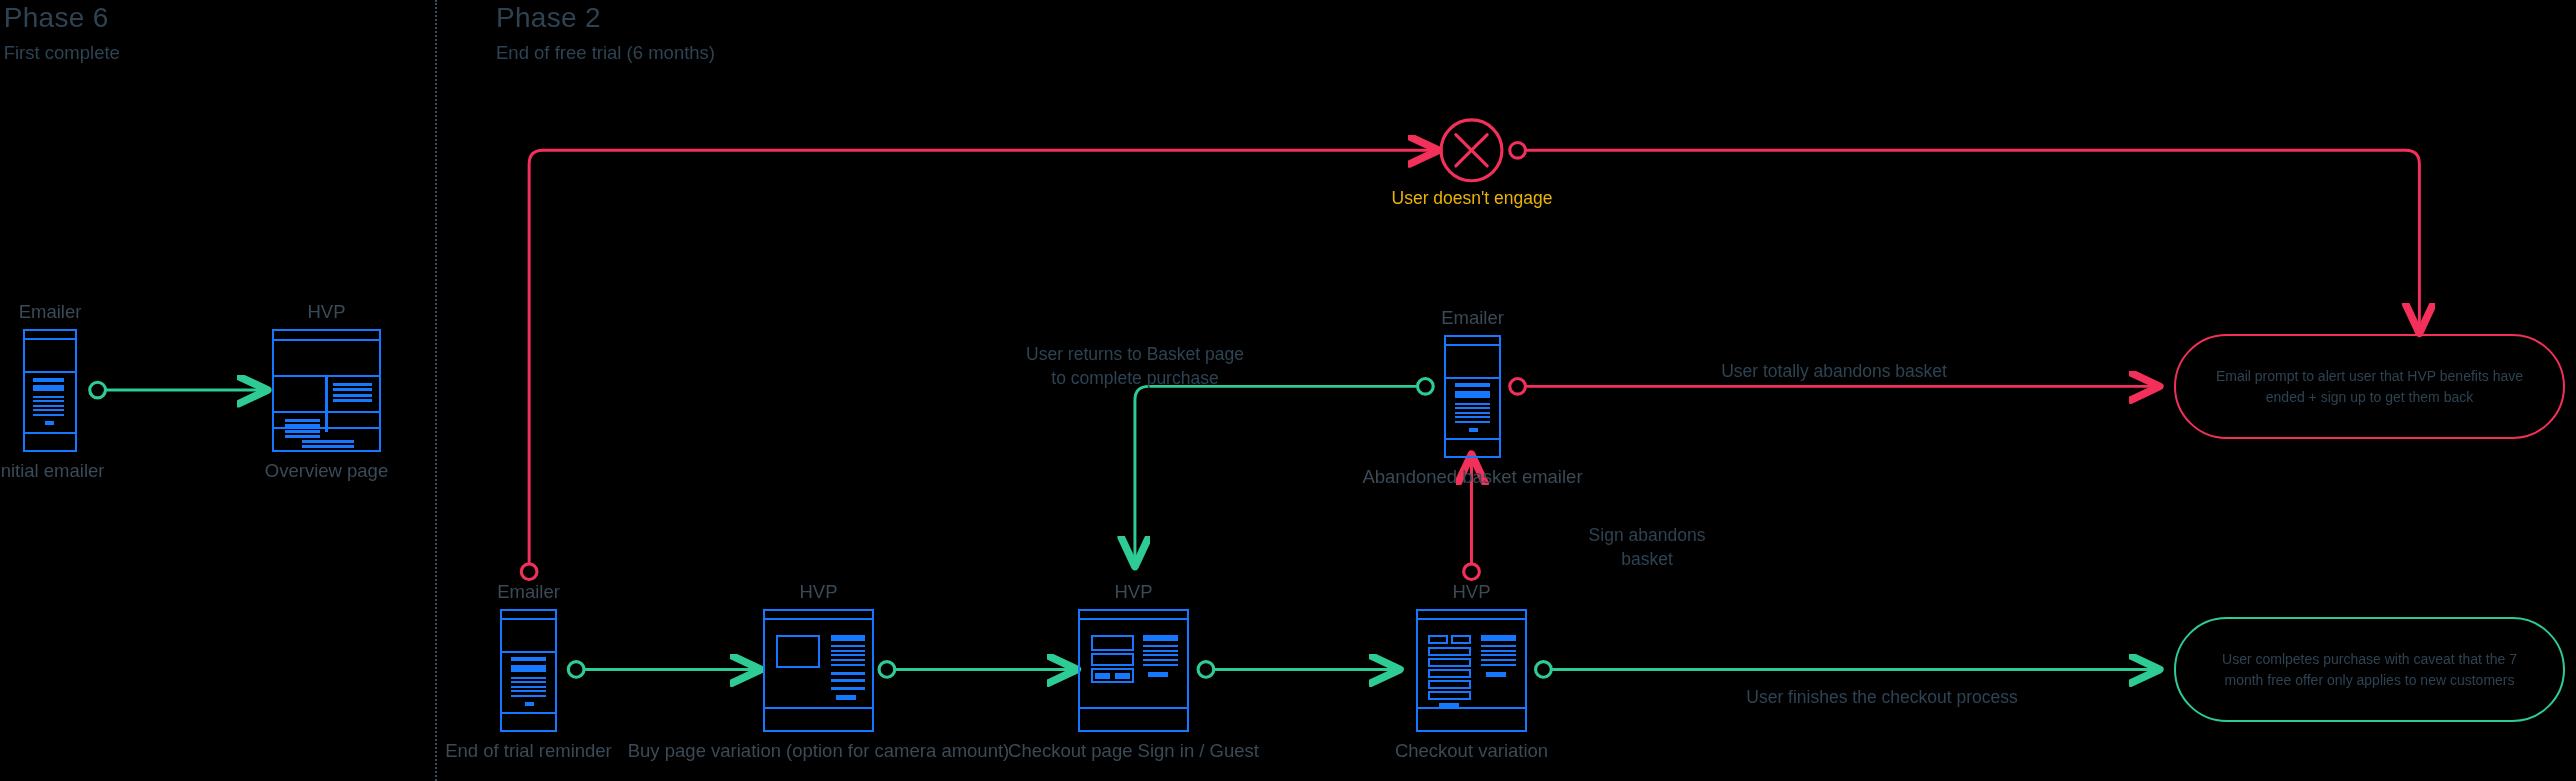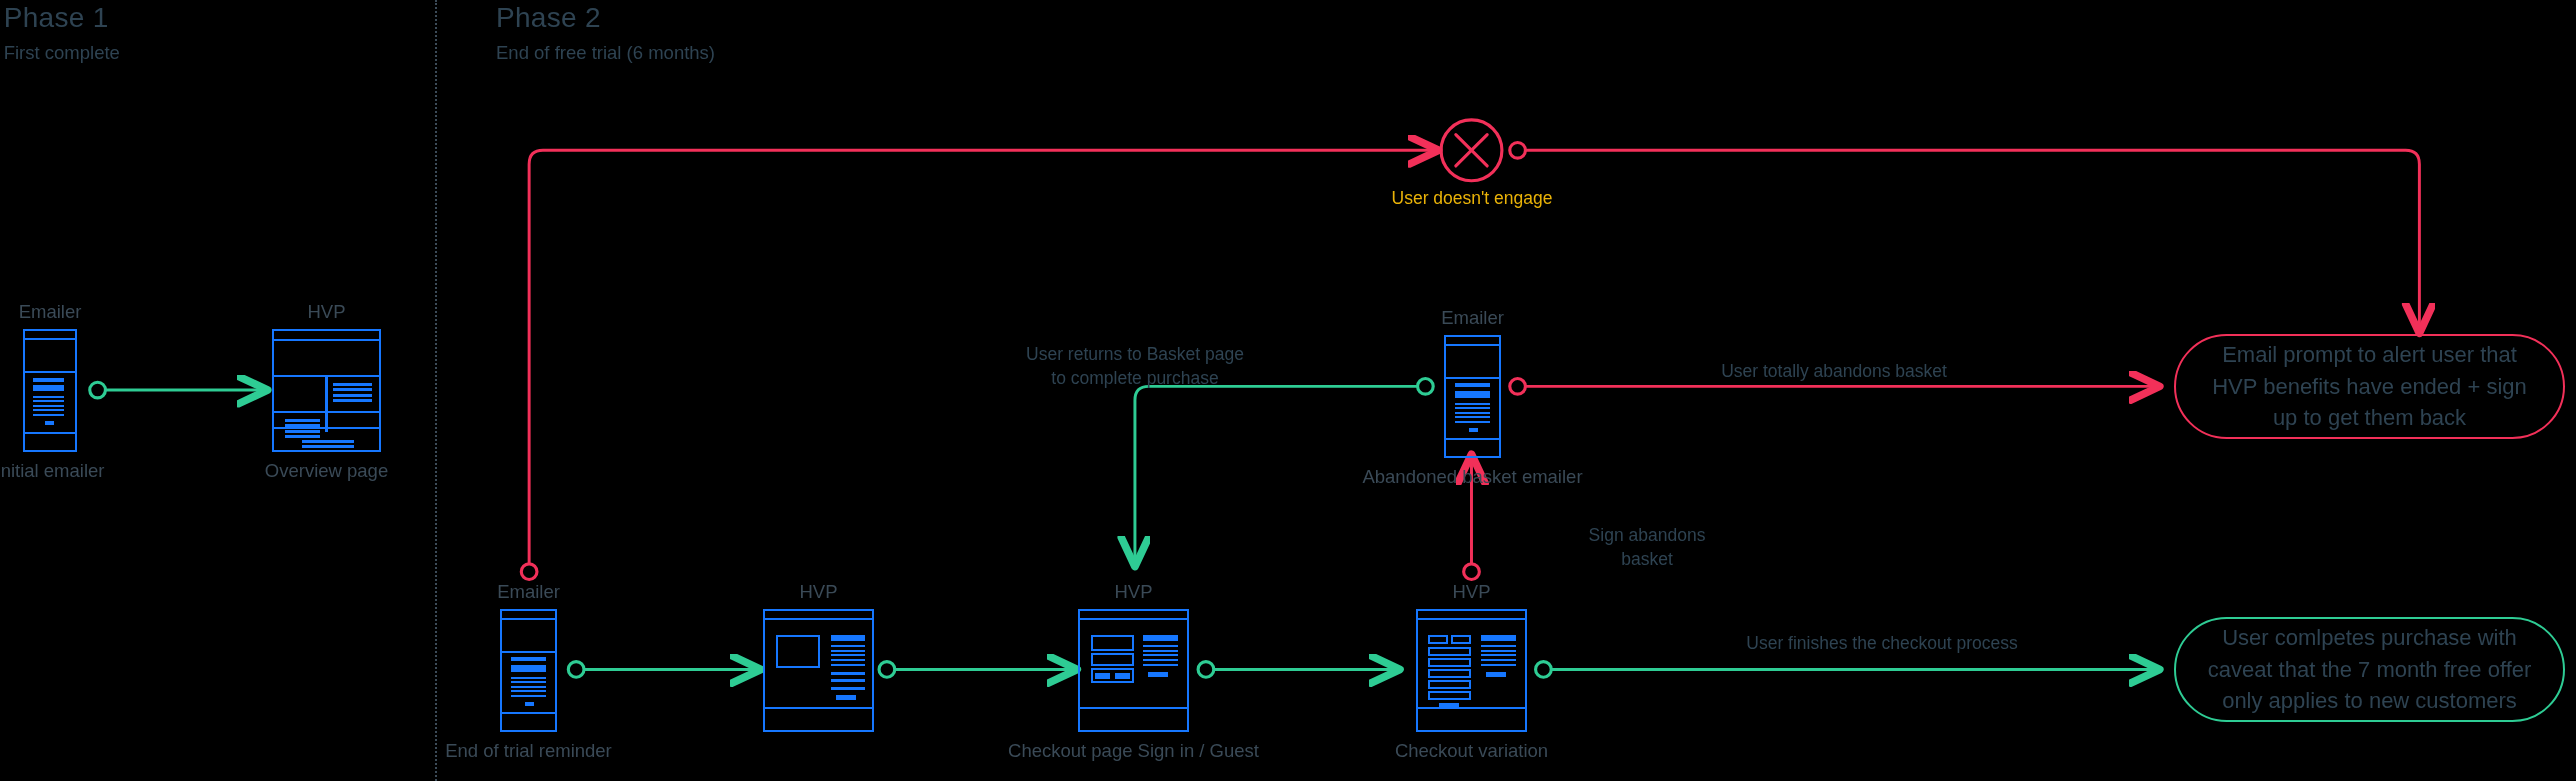--- a/index.html
+++ b/index.html
@@ -25,36 +25,36 @@
   .blk{position:absolute;background:#1677ff;}
   .box{position:absolute;border:2.8px solid #1677ff;box-sizing:border-box;}
 
   
   svg.overlay{position:absolute;left:0;top:0;width:2576px;height:781px;overflow:visible;}
 
   .edge-label{position:absolute;font-size:17.5px;color:#2e4352;text-align:center;
     line-height:1.35;white-space:pre-line;}
 
   .pill{position:absolute;box-sizing:border-box;display:flex;align-items:center;
-    justify-content:flex-end;text-align:center;font-size:22px;color:#2e4352;line-height:1.45;
+    justify-content:flex-end;text-align:center;font-size:14px;color:#2e4352;line-height:1.45;
     border-radius:922px;padding:4px 31px;}
   .pill.red{border:2.8px solid #f23059;}
   .pill.green{border:2.8px solid #2ecc94;}
 
   .xnode{position:absolute;}
   .xnode .cap{position:absolute;left:50%;transform:translateX(-50%);top:100%;
     margin-top:6.5px;font-size:17.5px;color:#eab308;white-space:nowrap;}
 </style>
 </head>
 <body>
 
 <div id="stage">
 
   <div class="phase-head" style="left:3.7px;top:1.8px;">
-    <div class="phase-title">Phase 1</div>
+    <div class="phase-title">Phase 6</div>
     <div class="phase-sub">First complete</div>
   </div>
   <div class="phase-head" style="left:496px;top:1.8px;">
     <div class="phase-title">Phase 2</div>
     <div class="phase-sub">End of free trial (6 months)</div>
   </div>
 
   <div class="divider" style="left:435px;"></div>
 
   <svg class="overlay" viewBox="0 0 2792 847" width="2576" height="781">
@@ -214,20 +214,22 @@
       <div class="blk" style="left:66px;top:34px;width:34px;height:1.8px;"></div>
       <div class="blk" style="left:66px;top:39px;width:34px;height:1.8px;"></div>
       <div class="blk" style="left:66px;top:43px;width:34px;height:1.8px;"></div>
       <div class="blk" style="left:66px;top:48px;width:34px;height:1.8px;"></div>
       <div class="blk" style="left:66px;top:53px;width:34px;height:1.8px;"></div>
       <div class="blk" style="left:66px;top:61px;width:34px;height:2.8px;"></div>
       <div class="blk" style="left:66px;top:68px;width:34px;height:2.8px;"></div>
       <div class="blk" style="left:66px;top:76px;width:34px;height:2.8px;"></div>
       <div class="blk" style="left:71px;top:84px;width:20px;height:4.6px;"></div>
     </div>
+    <div class="cap bot">Buy page variation
+(option for camera amount)</div>
   </div>
 
   <div class="device" style="left:1078px;top:609px;width:111px;height:123px;">
     <div class="cap top">HVP</div>
     <div class="frame" style="width:111px;height:123px;">
       <div class="bar" style="top:7.4px;"></div>
         <div class="bar" style="bottom:21px;"></div>
       <div class="box" style="left:11px;top:24px;width:43px;height:15.7px;"></div>
       <div class="box" style="left:11px;top:42px;width:43px;height:13px;"></div>
       <div class="box" style="left:11px;top:57px;width:43px;height:14.8px;"></div>
@@ -271,21 +273,21 @@
   </div>
 
   <div class="edge-label" style="left:1135px;top:343px;width:268px;transform:translateX(-50%);">User returns to Basket page
 to complete purchase</div>
 
   <div class="edge-label" style="left:1834px;top:360px;width:277px;transform:translateX(-50%);">User totally abandons basket</div>
 
   <div class="edge-label" style="left:1564px;top:524px;width:166px;">Sign abandons
 basket</div>
 
-  <div class="edge-label" style="left:1882px;top:632px;width:369px;transform:translateX(-50%);">User finishes the checkout process</div>
+  <div class="edge-label" style="left:1882px;top:686px;width:369px;transform:translateX(-50%);">User finishes the checkout process</div>
 
   <div class="pill red" style="left:2174px;top:334px;width:391px;height:105px;">
     <span>Email prompt to alert user that HVP benefits have ended + sign up to get them back</span>
   </div>
 
   <div class="pill green" style="left:2174px;top:617px;width:391px;height:105px;">
     <span>User comlpetes purchase with caveat that the 7 month free offer only applies to new customers</span>
   </div>
 
 </div>

